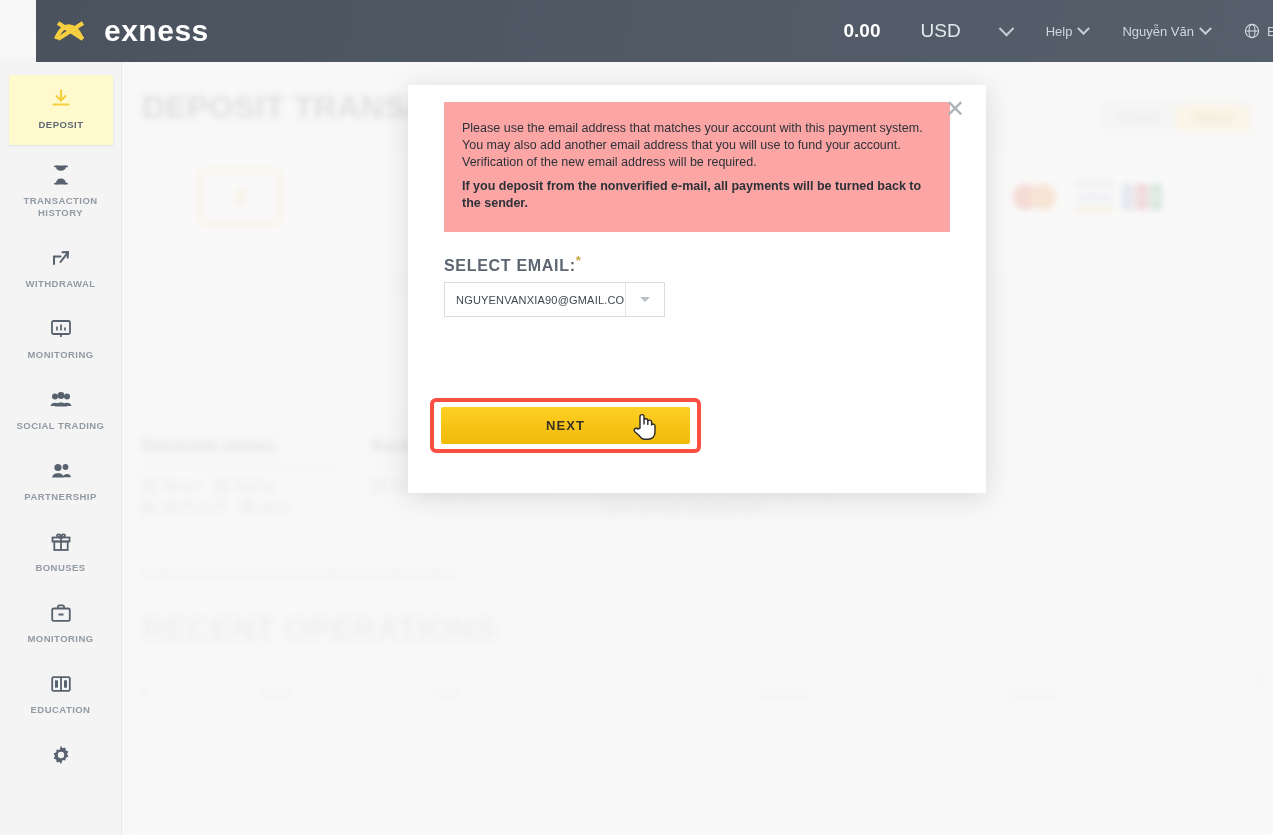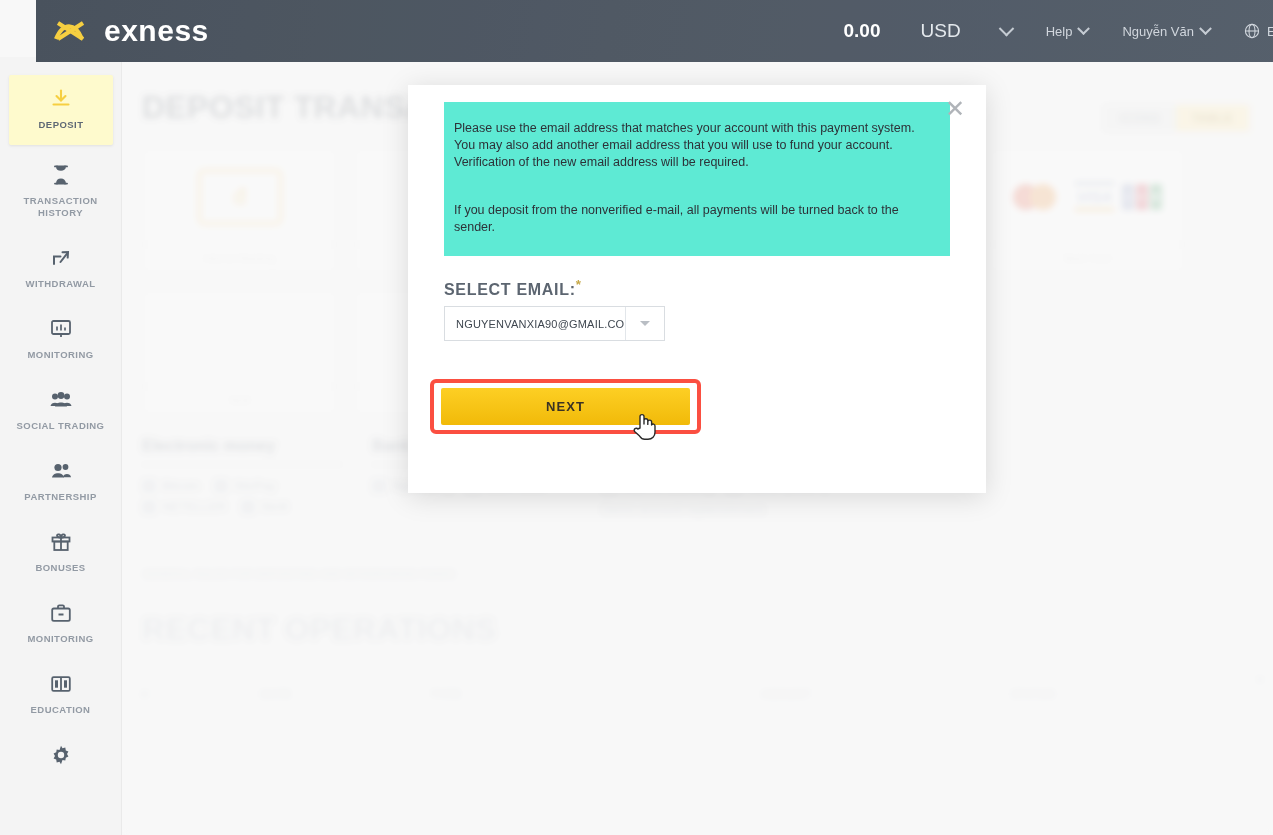--- a/index.html
+++ b/index.html
@@ -190,25 +190,25 @@
     display: flex; align-items: center; justify-content: center;
     color: #b0b4b9; font-size: 24px; font-weight: 300; line-height: 1;
   }
   .modal-title {
     margin: 38px 0 0 36px;
     font-size: 29px; font-weight: bold; color: #111418;
     letter-spacing: 0.2px;
   }
   .notice {
     margin: 17px 36px 0 36px;
-    background: #5eead4;
-    padding: 18px 20px 20px 10px;
+    background: #fca5a5;
+    padding: 18px 20px 20px 18px;
     font-size: 12.5px; line-height: 17px; color: #2d3238;
   }
-  .notice p + p { margin-top: 31px; }
+  .notice p + p { margin-top: 7px; font-weight: bold; }
   .field-label {
     margin: 21px 0 0 36px;
     font-size: 16px; letter-spacing: 0.7px; font-weight: bold; color: #5c6570;
   }
   .field-label sup { color: #c7a94a; }
   .select-box {
     margin: 7px 0 0 36px; width: 221px; height: 35px;
     border: 1px solid #d9dde1; background: #fff;
     display: flex; align-items: center; cursor: pointer;
   }
@@ -219,21 +219,21 @@
   }
   .select-arrow {
     width: 39px; height: 100%; border-left: 1px solid #e2e6ea;
     display: flex; align-items: center; justify-content: center;
   }
   .select-arrow i {
     width: 0; height: 0; border-left: 5px solid transparent;
     border-right: 5px solid transparent; border-top: 5px solid #b9bec4;
   }
   .next-wrap {
-    position: absolute; left: 22px; top: 294px;
+    position: absolute; left: 22px; top: 313px;
     width: 271px; height: 55px;
     border: 4px solid #fb4f41; border-radius: 6px;
     display: flex; align-items: center; justify-content: center;
   }
   .next-btn {
     width: 249px; height: 37px;
     background: linear-gradient(180deg, #fdcf24 0%, #f1ba09 100%);
     border: none; border-radius: 2px; cursor: pointer;
     font-size: 13px; font-weight: bold; letter-spacing: 1.1px;
     color: #3b3224; font-family: "Liberation Sans", sans-serif;

